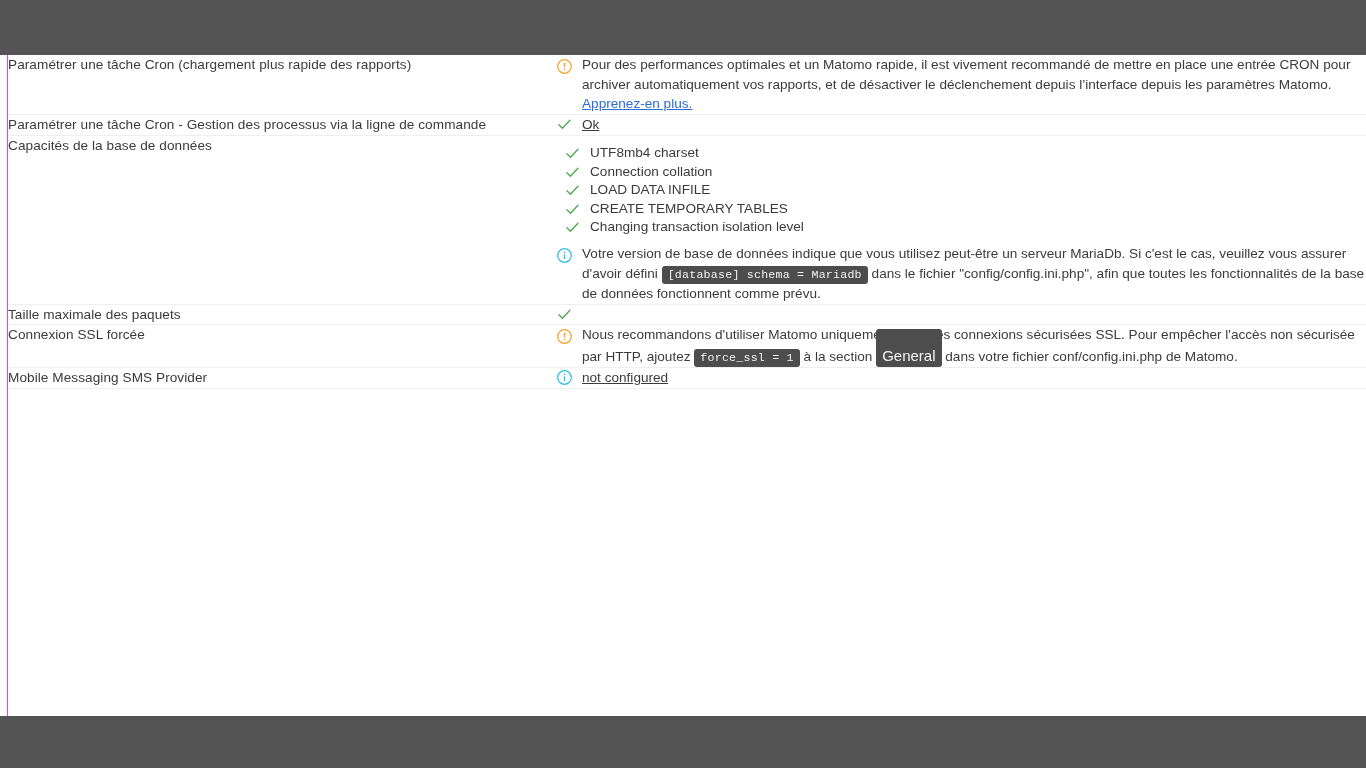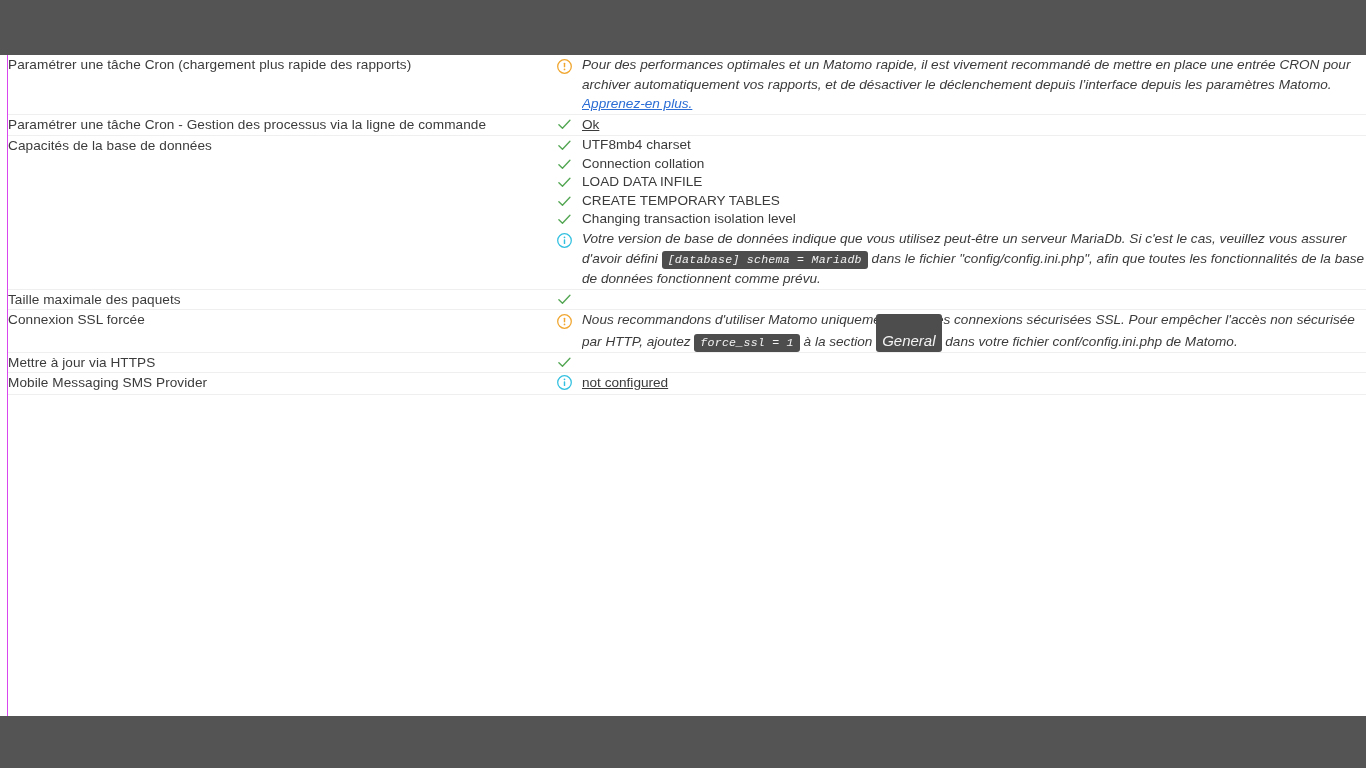--- a/index.html
+++ b/index.html
@@ -101,21 +101,20 @@
   }
   .status-block .lead-icon {
     float: left;
     margin-right: 9px;
     margin-top: 2px;
   }
   .status-block .body {
     display: block;
     overflow: hidden;
     padding-left: 0;
-    font-style: italic;
   }
 
   .para { line-height: 1.45; }
 
   a.learn-more {
     color: #2b6dd4;
     text-decoration: underline;
     font-size: 13.6px;
   }
 
@@ -131,21 +130,21 @@
   }
   code.chip.sans {
     font-family: "Liberation Sans", sans-serif;
     font-size: 15px;
     letter-spacing: 0;
     padding: 18px 6px 3px 6px;
   }
 
   ul.capability-list {
     list-style: none;
-    margin: 0;
+    margin: 8px;
     padding: 0;
   }
   ul.capability-list li {
     display: flex;
     align-items: flex-start;
     gap: 9px;
     line-height: 1.28;
     margin-bottom: 0px;
     padding-bottom: 1px;
   }
@@ -281,33 +280,20 @@
                     <rect x="9.15" y="5.6" width="1.7" height="5.4" rx="0.7" fill="#f0a630"></rect>
                     <circle cx="10" cy="13.4" r="1.05" fill="#f0a630"></circle>
                   </svg>
                 </span>
                 <span class="body para"><span>Nous recommandons d'utiliser Matomo uniquement avec des connexions sécurisées SSL. Pour empêcher l'accès non sécurisée par HTTP, ajoutez </span><code class="chip">force_ssl = 1</code><span> à la section </span><code class="chip sans">General</code><span> dans votre fichier conf/config.ini.php de Matomo.</span></span>
               </div>
             </td>
           </tr>
 
 
-          <tr>
-            <td class="col-label">Mettre à jour via HTTPS</td>
-            <td class="col-status">
-              <div class="status-line">
-                <span class="icn">
-                  <svg viewBox="0 0 20 20" aria-hidden="true">
-                      <path d="M3.4 10.4 L7.6 14.4 L16.4 4.9" fill="none" stroke="#53a653" stroke-width="1.6" stroke-linecap="round" stroke-linejoin="round"></path>
-                    </svg>
-                </span>
-                <span class="txt"></span>
-              </div>
-            </td>
-          </tr>
 
           <tr>
             <td class="col-label">Mobile Messaging SMS Provider</td>
             <td class="col-status">
               <div class="status-line">
                 <span class="icn">
                   <svg viewBox="0 0 20 20" aria-hidden="true">
                     <circle cx="10" cy="10" r="8" fill="none" stroke="#33c0e0" stroke-width="1.5"></circle>
                     <circle cx="10" cy="6.3" r="1.05" fill="#33c0e0"></circle>
                     <rect x="9.15" y="8.6" width="1.7" height="5.5" rx="0.7" fill="#33c0e0"></rect>

